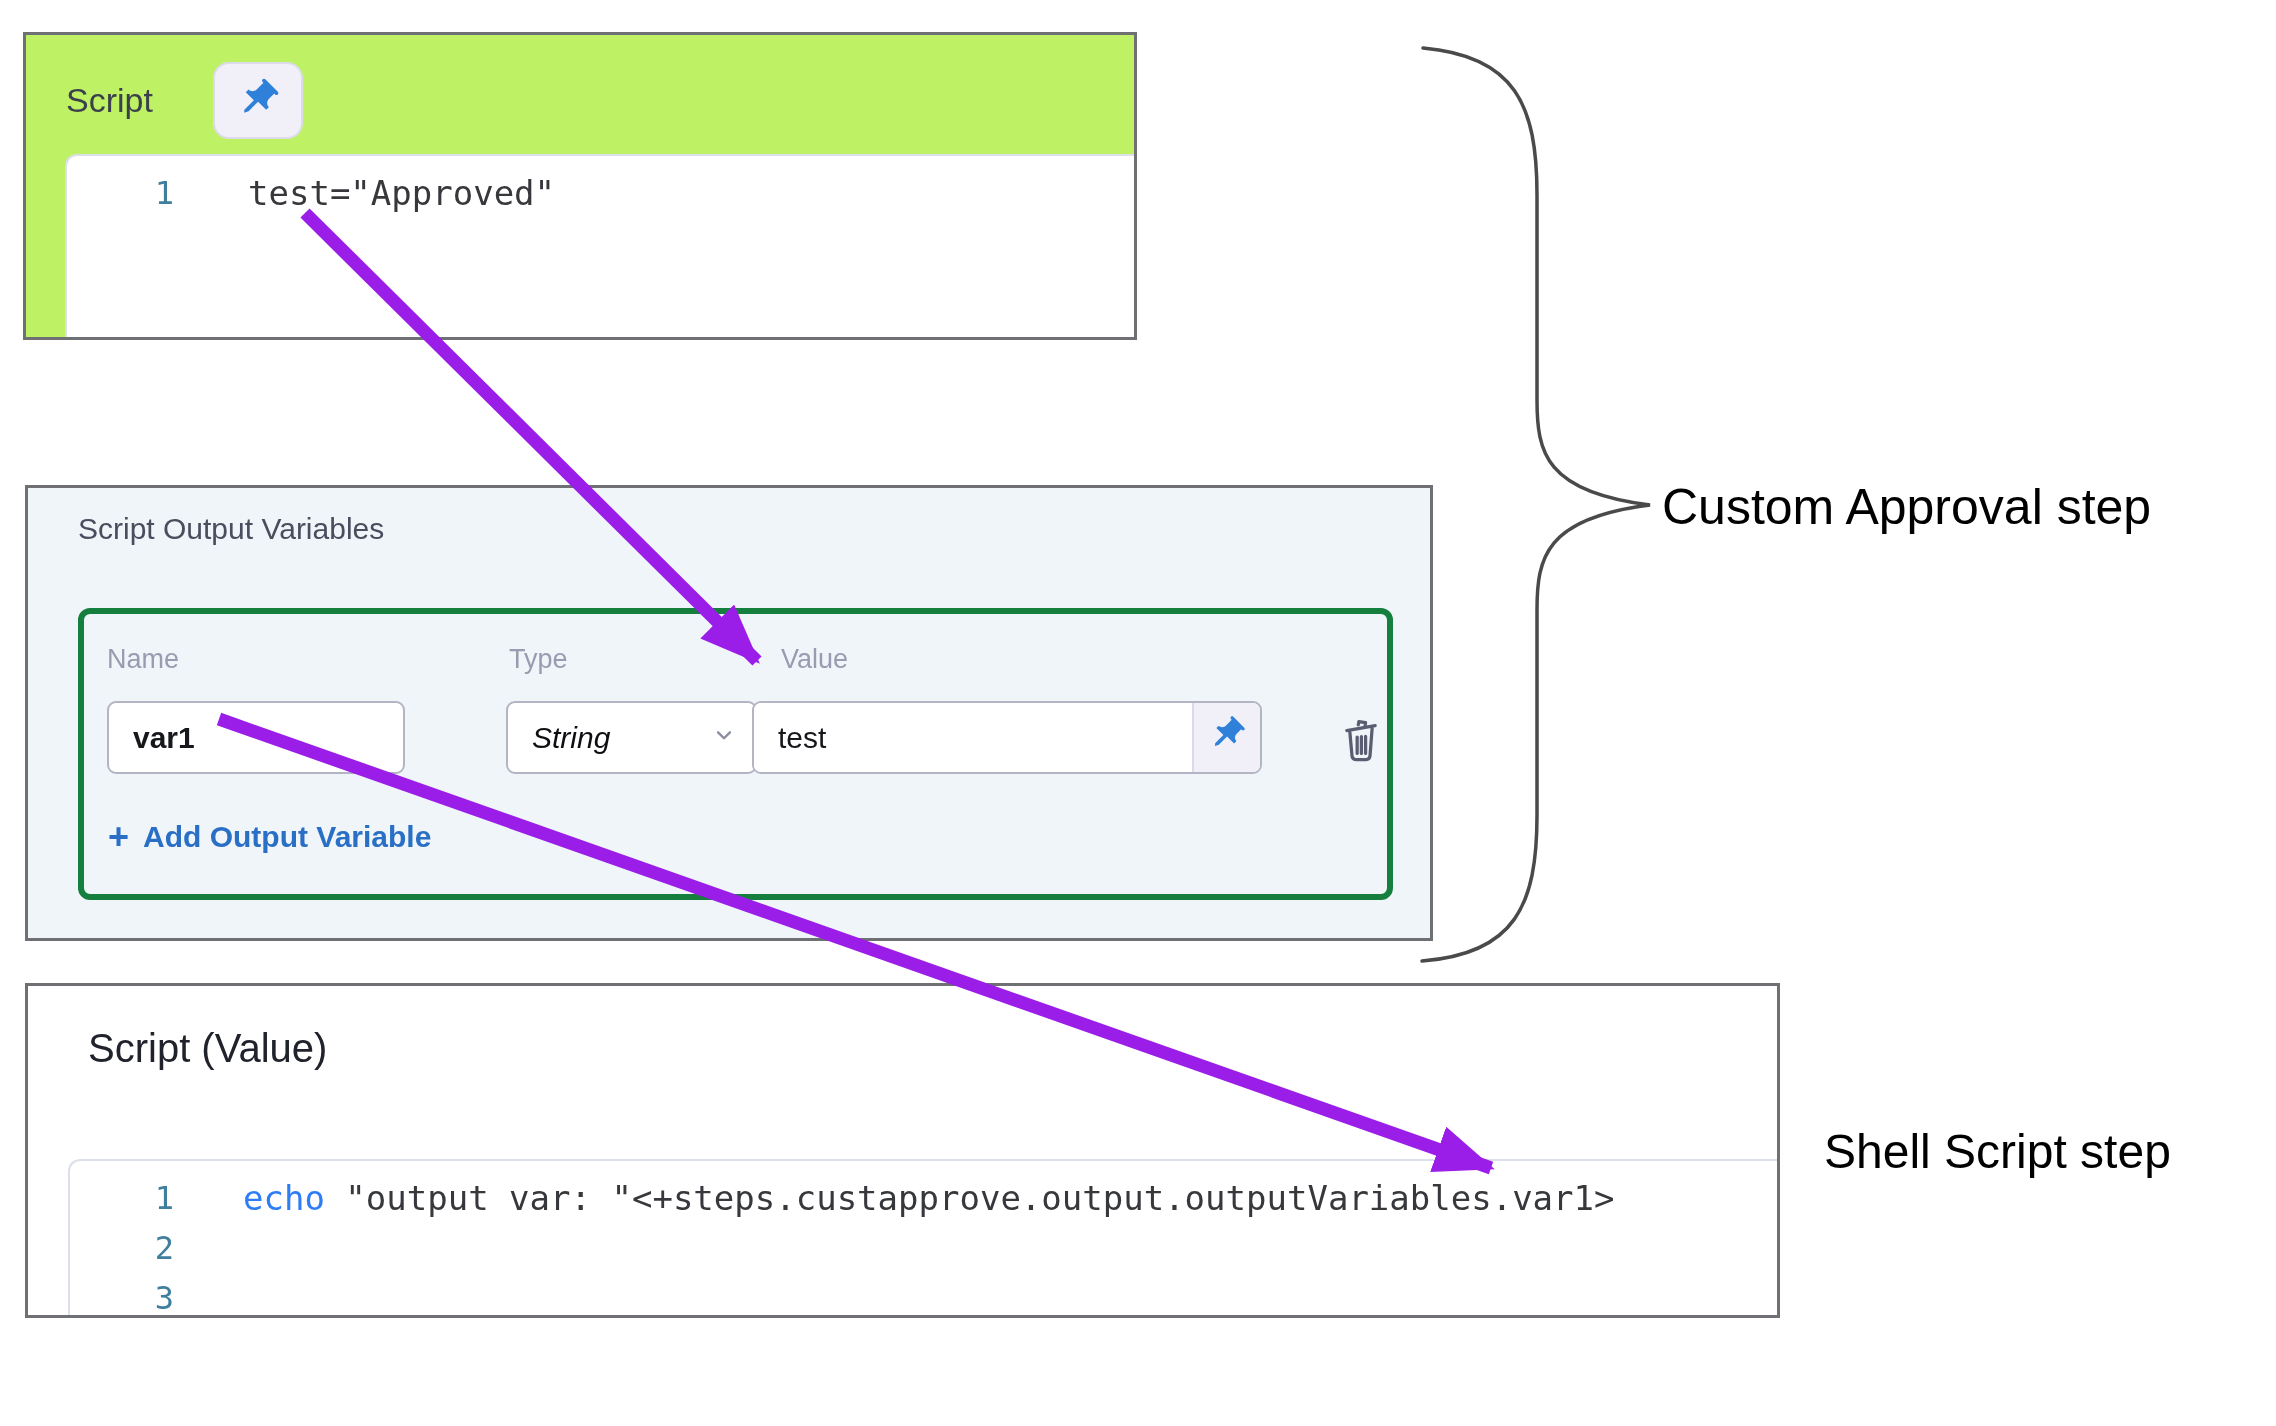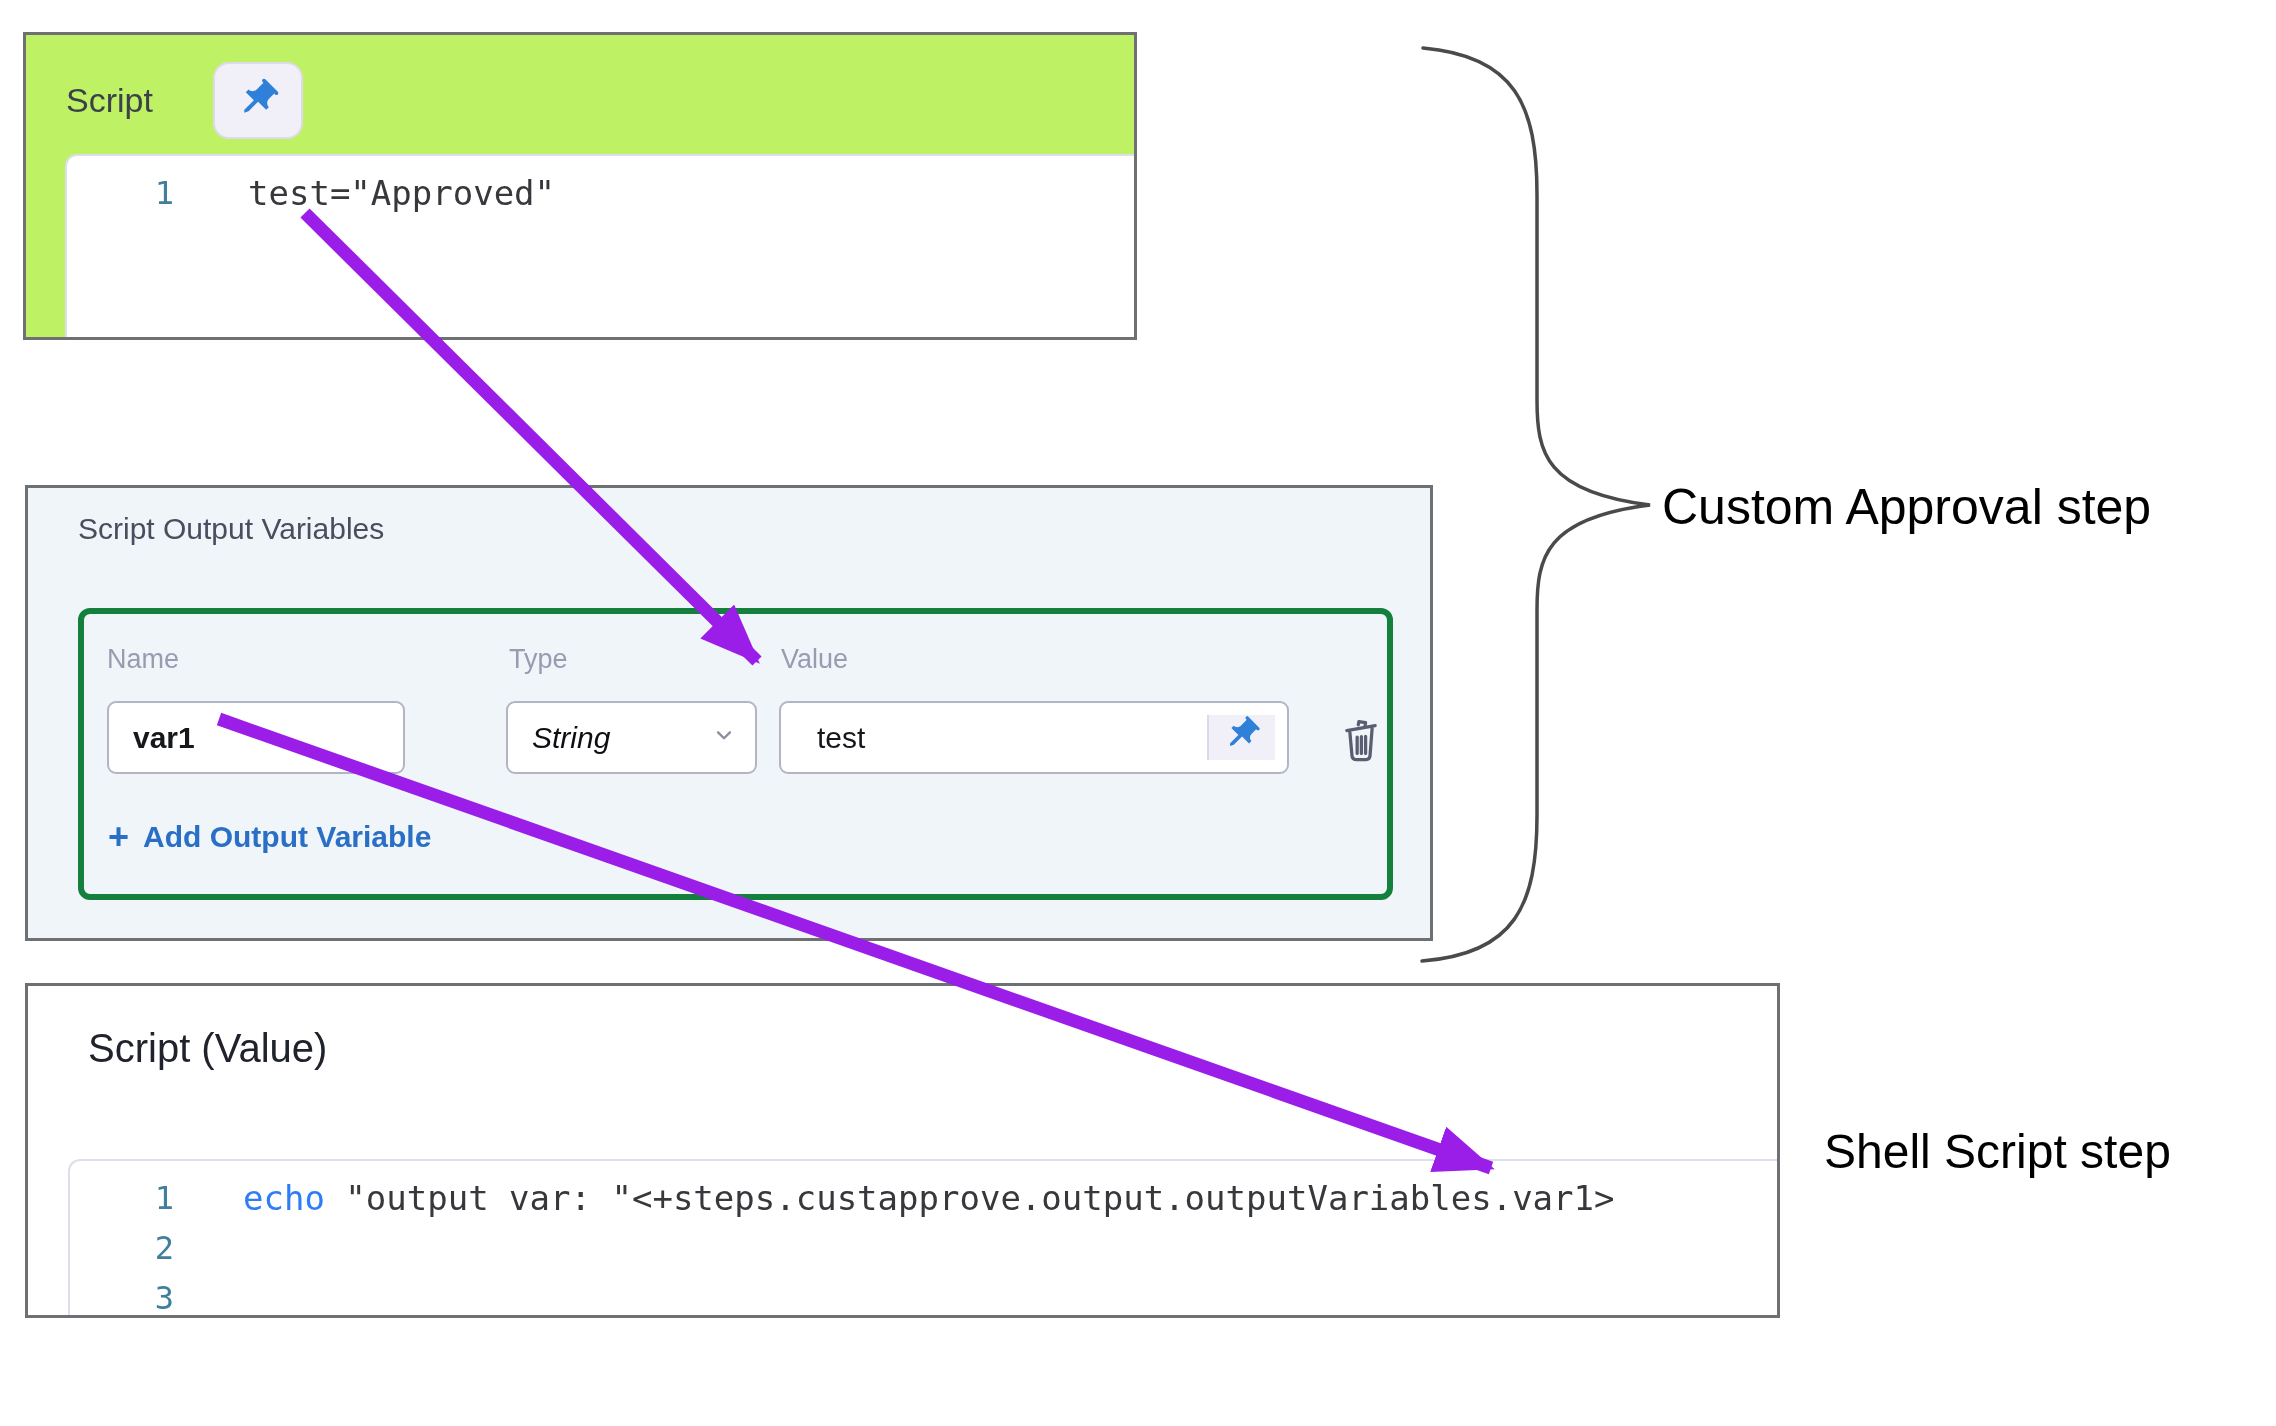--- a/index.html
+++ b/index.html
@@ -39,21 +39,21 @@
   #label-type{left:425px;}
   #label-value{left:697px;}
   .field{position:absolute;top:87px;height:73px;background:#ffffff;
     border:2px solid #b3b5c4;border-radius:9px;box-sizing:border-box;
     font-size:30px;color:#17181c;font-family:"Liberation Sans",sans-serif;}
   input.field{padding:0 0 0 24px;outline:none;}
   #name-input{left:23px;width:298px;font-weight:bold;}
   #type-select{left:422px;width:251px;display:flex;align-items:center;cursor:pointer;}
   #type-select .select-text{padding-left:24px;font-weight:500;color:#0e0f12;flex:1;font-style:italic;}
   #type-select .chev{flex:none;margin-right:18px;}
-  #value-wrap{left:695px;width:510px;display:flex;padding:12px;overflow:hidden;}
+  #value-wrap{left:668px;width:510px;display:flex;padding:0;overflow:hidden;}
   #value-input{flex:1;border:none;outline:none;padding-left:24px;font-size:30px;color:#17181c;
     font-family:"Liberation Sans",sans-serif;min-width:0;background:#ffffff;}
   .pin-affix{flex:none;width:66px;background:#f1eff8;border-left:2px solid #dcd9ea;
     display:flex;align-items:center;justify-content:center;cursor:pointer;}
   .trash-btn{position:absolute;left:1251px;top:98px;width:52px;height:56px;
     display:flex;align-items:center;justify-content:center;cursor:pointer;background:none;border:none;}
   .add-link{position:absolute;left:24px;top:206px;display:flex;align-items:center;
     color:#2a6fc6;font-weight:700;font-size:30px;cursor:pointer;}
   .add-link .plus{font-size:36px;font-weight:600;margin-right:14px;line-height:30px;}
 

